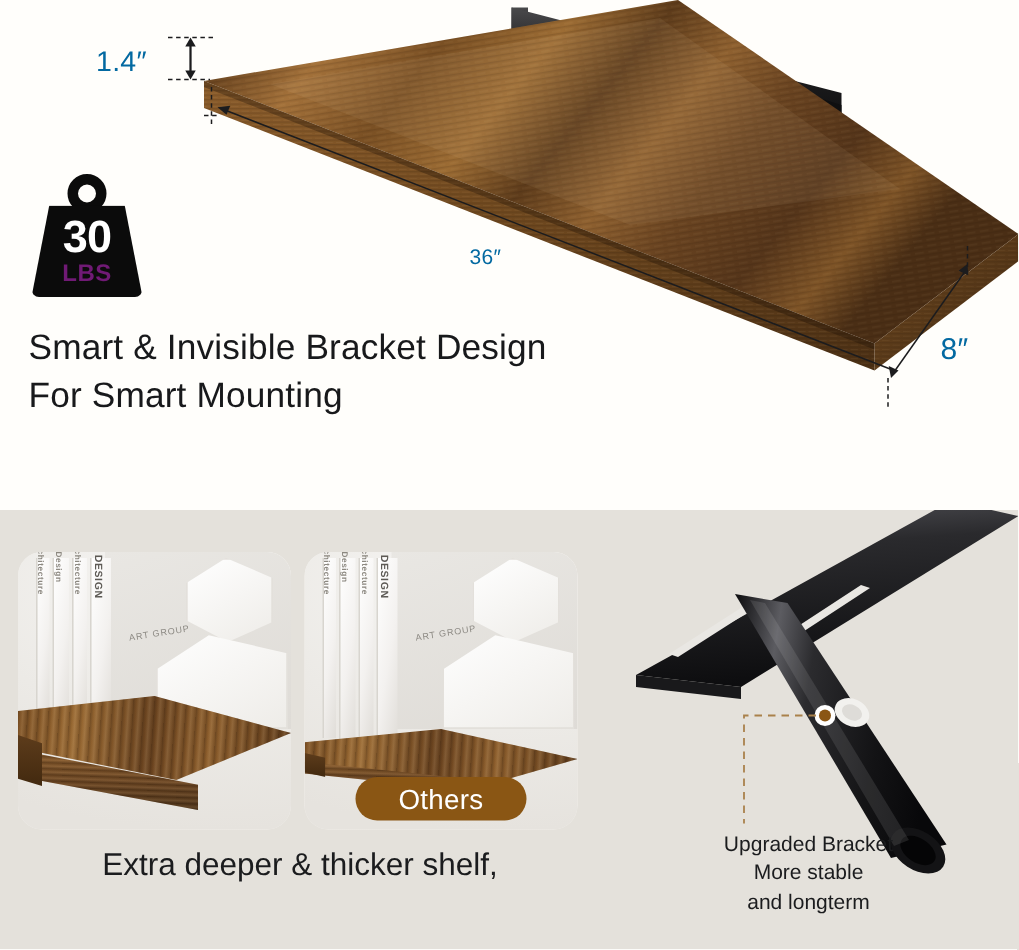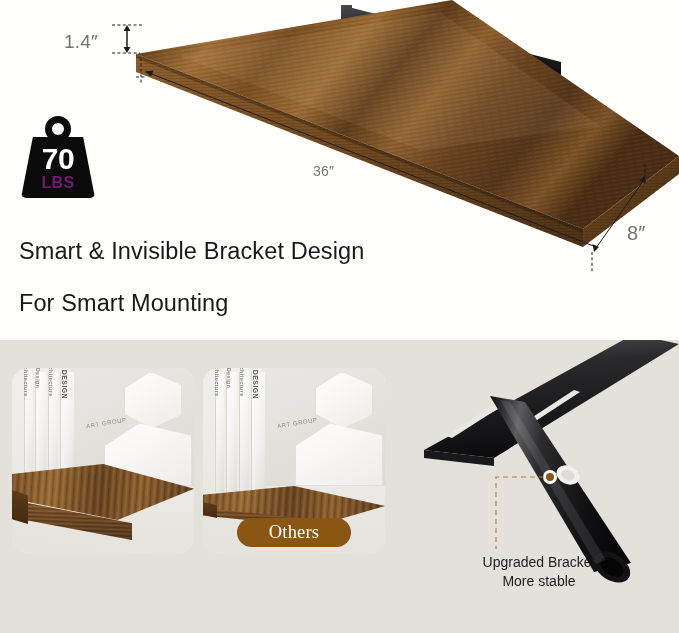--- a/index.html
+++ b/index.html
@@ -81,21 +81,21 @@
     color: #701a75;
     font-size: 16px;
     font-weight: bold;
     letter-spacing: 0.3px;
     line-height: 1;
   }
 
   
   .dim-label {
     position: absolute;
-    color: #737373;
+    color: #0369a1;
     font-size: 19px;
     font-weight: 500;
     letter-spacing: 0.2px;
     white-space: nowrap;
   }
   #dim-thickness { left: 64px;  top: 31px; }
   #dim-length    { left: 313px; top: 163px; font-size: 14px; }
   #dim-depth     { left: 627px; top: 222px; font-size: 20px; }
 
   
@@ -103,21 +103,21 @@
     position: absolute;
     left: 19px;
     top: 216px;
     width: 440px;
     color: #18191b;
     font-size: 23.5px;
     font-weight: 400;
     line-height: 1.36;
     letter-spacing: 0.1px;
   }
-  #headline .hl-line { display: block; margin-top: 20px; }
+  #headline .hl-line { display: block; }
 
   
   #bottom-section {
     position: absolute;
     left: 0; top: 340px;
     width: 679px;
     height: 293px;
     background: #e4e1db;
     overflow: hidden;
   }
@@ -220,21 +220,21 @@
     line-height: 29px;
     border-radius: 15px;
     background: #8a5614;
     color: #ffffff;
     font-size: 18.5px;
     font-weight: 500;
     text-align: center;
     letter-spacing: 0.2px;
   }
   #pill-ours   { left: 52px;  top: 518px; width: 100px; }
-  #pill-others { left: 237px; top: 518px; width: 114px; font-family: Liberation Serif, serif; }
+  #pill-others { left: 237px; top: 518px; width: 114px; }
 
   
   #compare-caption {
     position: absolute;
     left: 4px;
     top: 562px;
     width: 392px;
     text-align: center;
     color: #1b1c1e;
     font-size: 21px;
@@ -374,21 +374,21 @@
         <line x1="645" y1="164" x2="645" y2="182" stroke-width="1" stroke-dasharray="3 2.4"></line>
         <line x1="596" y1="248" x2="644" y2="180" stroke-width="1"></line>
         <path d="M594,252 L592.5,244 L599,247 Z" fill="#1c1c1e" stroke="none"></path>
         <path d="M645,176 L639,180.5 L645.5,183.5 Z" fill="#1c1c1e" stroke="none"></path>
       </g>
     </svg>
 
     <div id="weight-badge">
       <div class="wb-ring"></div>
       <div class="wb-body"></div>
-      <div class="wb-num">70</div>
+      <div class="wb-num">30</div>
       <div class="wb-unit">LBS</div>
     </div>
 
     <div class="dim-label" id="dim-thickness">1.4″</div>
     <div class="dim-label" id="dim-length">36″</div>
     <div class="dim-label" id="dim-depth">8″</div>
 
     <div id="headline">
       <span class="hl-line">Smart &amp; Invisible Bracket Design</span>
       <span class="hl-line">For Smart Mounting</span>
@@ -463,20 +463,21 @@
                     clip-path:polygon(0% 0%,100% 62%,100% 100%,0% 38%);"></div>
         <div class="slab-side" style="left:0;top:134px;width:14px;height:16px;
                     clip-path:polygon(0% 0%,100% 20%,100% 100%,0% 80%);"></div>
       </div>
     </div>
   </div>
 
   <div class="pill" id="pill-others">Others</div>
 
   <div id="compare-caption">
+    <span class="cc-line">Extra deeper &amp; thicker shelf,</span>
   </div>
 
   <svg id="bracket-stage" viewBox="0 0 281 293" width="281" height="293">
     <defs>
       <linearGradient id="railG" x1="0" y1="0" x2="0.15" y2="1">
         <stop offset="0%" stop-color="#55555a"></stop>
         <stop offset="30%" stop-color="#2a2a2d"></stop>
         <stop offset="100%" stop-color="#0d0d0f"></stop>
       </linearGradient>
       <linearGradient id="tubeG" x1="0" y1="0" x2="1" y2="0.2">
@@ -513,15 +514,16 @@
     </g>
 
     <g stroke="#a9814b" fill="none" stroke-width="1.2" stroke-dasharray="5 4">
       <path d="M146,137 L98,137 L98,209"></path>
     </g>
   </svg>
 
   <div id="bracket-caption">
     <span class="bc-line">Upgraded Bracket</span>
     <span class="bc-line">More stable</span>
+    <span class="bc-line">and longterm</span>
   </div>
 
 </div>
 
 </body></html>

